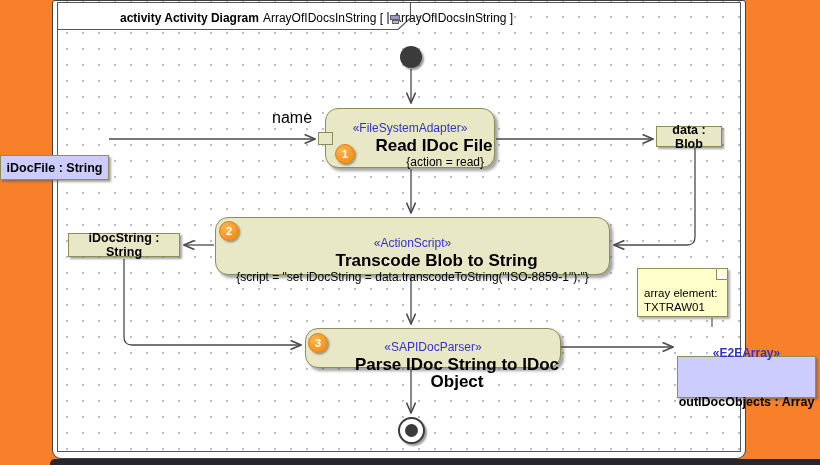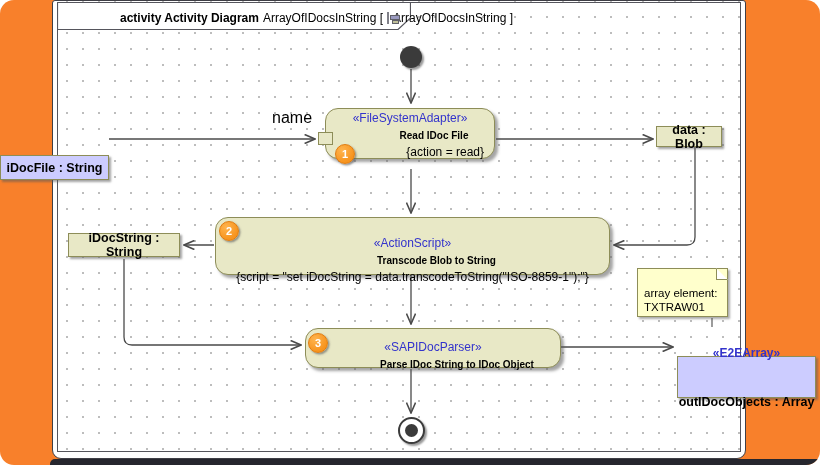--- a/index.html
+++ b/index.html
@@ -1,20 +1,19 @@
 <!DOCTYPE html>
 <html><head>
 <meta charset="utf-8">
 <style>
   * { margin:0; padding:0; box-sizing:border-box; }
   body { font-family:"Liberation Sans", sans-serif; }
   #app {
     position:relative; width:820px; height:465px; overflow:hidden;
     background:#F8802B;
-    border-radius:14px;
   }
   
   #canvas {
     position:absolute; left:52px; top:0; width:694px; height:459px;
     background-color:#ffffff;
     background-image:radial-gradient(circle, #bdbdbd 0.9px, transparent 1.1px);
     background-size:16px 16px; background-position:6px 8px;
     border:1px solid #3f3f46; border-radius:3px 3px 9px 9px;
   }
   #bottom-bar {
@@ -44,21 +43,21 @@
     content:""; position:absolute; left:4px; top:7px; width:5px; height:2px;
     background:#c0c09a; border:1px solid #606068;
   }
   
   .action {
     position:absolute; background:#E8E8C6; border:1.4px solid #8D8D58;
     border-radius:13px; box-shadow:3px 3px 3px rgba(90,90,90,0.55);
     text-align:center; color:#000;
   }
   .stereotype { font-size:12px; color:#3333CC; line-height:17px; }
-  .action-name { font-size:10px; font-weight:bold; line-height:17px;margin-left:48px; }
+  .action-name { font-size:17px; font-weight:bold; line-height:17px;margin-left:48px; }
   .action-tag { font-size:12px; line-height:17px; }
   .tag-right { text-align:right; padding-right:10px; }
   
   .badge {
     position:absolute; width:20px; height:20px; border-radius:50%;
     background:radial-gradient(circle at 35% 30%, #FFB44E, #F7941E 70%);
     border:1px solid #E07C10; box-shadow:1.5px 1.5px 2px rgba(90,90,90,0.6);
     color:#fff; font-weight:bold; font-size:11px; line-height:18px; text-align:center;
   }
   
@@ -141,21 +140,21 @@
       <path d="M124 259 V337 Q124 345 132 345 H301" marker-end="url(#arrow)"></path>
       <path d="M411 276 V324" marker-end="url(#arrow)"></path>
       <path d="M526 347 H673" marker-end="url(#arrow)"></path>
       <path d="M411 369 V413" marker-end="url(#arrow)"></path>
       <path d="M712 318 V327" stroke-width="1.1"></path>
     </g>
   </svg>
 
   <div id="initial-node"></div>
 
-  <div class="action" style="left:325px; top:108px; width:170px; height:51px; padding-top:1px;">
+  <div class="action" style="left:325px; top:108px; width:170px; height:60px; padding-top:11px;">
     <div class="stereotype">«FileSystemAdapter»</div>
     <div class="action-name">Read IDoc File</div>
     <div class="action-tag tag-right">{action = read}</div>
   </div>
   <div id="pin-name"></div>
   <div class="badge" style="left:335px; top:144px;">1</div>
   <div id="edge-label-name">name</div>
 
   <div class="action" style="left:215px; top:217px; width:395px; height:58px; padding-top:17px;">
     <div class="stereotype">«ActionScript»</div>

